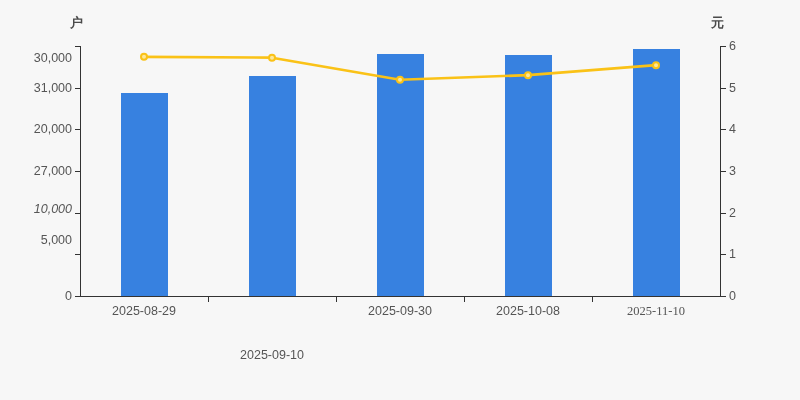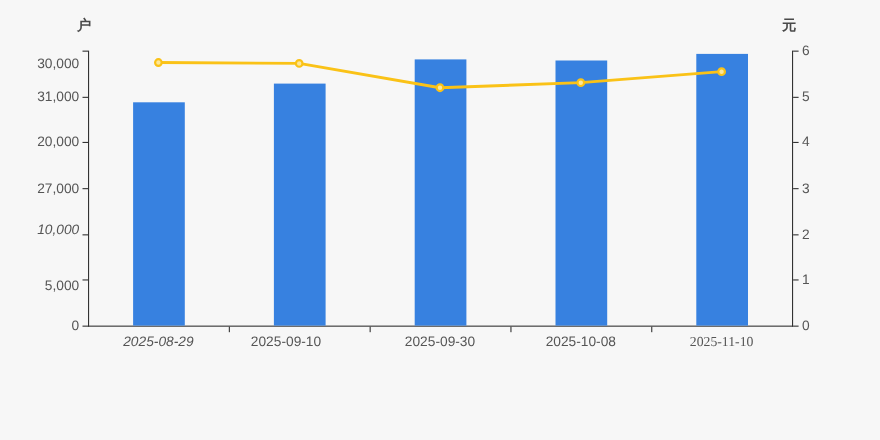--- a/index.html
+++ b/index.html
@@ -109,21 +109,21 @@
   <div class="plot">
 
     <div class="axis-line" id="y-left-line"></div>
     <div class="axis-line" id="y-right-line"></div>
     <div class="axis-line" id="x-line"></div>
 
     <div id="left-ticks">
         <div class="tick left" style="top: 250px;"></div>
         <div class="ylabel left" style="top: 250px;">0</div>
         <div class="tick left" style="top: 208.333px;"></div>
-        <div class="ylabel left" style="top: 214px;">5,000</div>
+        <div class="ylabel left" style="top: 194px;">5,000</div>
         <div class="tick left" style="top: 166.667px;"></div>
         <div class="ylabel left" style="top: 163px; font-style: italic;">10,000</div>
         <div class="tick left" style="top: 125px;"></div>
         <div class="ylabel left" style="top: 125px;">27,000</div>
         <div class="tick left" style="top: 83.3333px;"></div>
         <div class="ylabel left" style="top: 83.3333px;">20,000</div>
         <div class="tick left" style="top: 41.6667px;"></div>
         <div class="ylabel left" style="top: 41.6667px;">31,000</div>
         <div class="tick left" style="top: 0px;"></div>
         <div class="ylabel left" style="top: 12px;">30,000</div>
@@ -142,22 +142,22 @@
         <div class="tick right" style="top: 41.6667px;"></div>
         <div class="ylabel right" style="top: 41.6667px;">5</div>
         <div class="tick right" style="top: 0px;"></div>
         <div class="ylabel right" style="top: 0px;">6</div>
       </div>
     <div id="x-ticks">
         <div class="tick-x" style="left: 128px;"></div>
         <div class="tick-x" style="left: 256px;"></div>
         <div class="tick-x" style="left: 384px;"></div>
         <div class="tick-x" style="left: 512px;"></div>
-        <div class="xlabel" style="left: 64px; font-style: italic;">2025-08-29</div>
-        <div class="xlabel" style="left: 180px;">2025-09-10</div>
+        <div class="xlabel" style="left: 64px;">2025-08-29</div>
+        <div class="xlabel" style="left: 192px; margin-top: 44px;">2025-09-10</div>
         <div class="xlabel" style="left: 320px; text-align: center;">2025-09-30</div>
         <div class="xlabel" style="left: 448px;">2025-10-08</div>
         <div class="xlabel" style="left: 576px; font-family: Liberation Serif, serif;">2025-11-10</div>
       </div>
     <div id="bars">
         <div class="bar" title="2025-08-29: 24400户" style="left: 40.5px; width: 47px; height: 203.333px; background: rgb(55, 129, 224);"></div>
         <div class="bar" title="2025-09-10: 26400户" style="left: 168.5px; width: 47px; height: 220px; background: rgb(55, 129, 224);"></div>
         <div class="bar" title="2025-09-30: 29100户" style="left: 296.5px; width: 47px; height: 242.5px; background: rgb(55, 129, 224);"></div>
         <div class="bar" title="2025-10-10: 28900户" style="left: 424.5px; width: 47px; height: 240.833px; background: rgb(55, 129, 224);"></div>
         <div class="bar" title="2025-11-10: 29700户" style="left: 552.5px; width: 47px; height: 247.5px; background: rgb(55, 129, 224);"></div>

